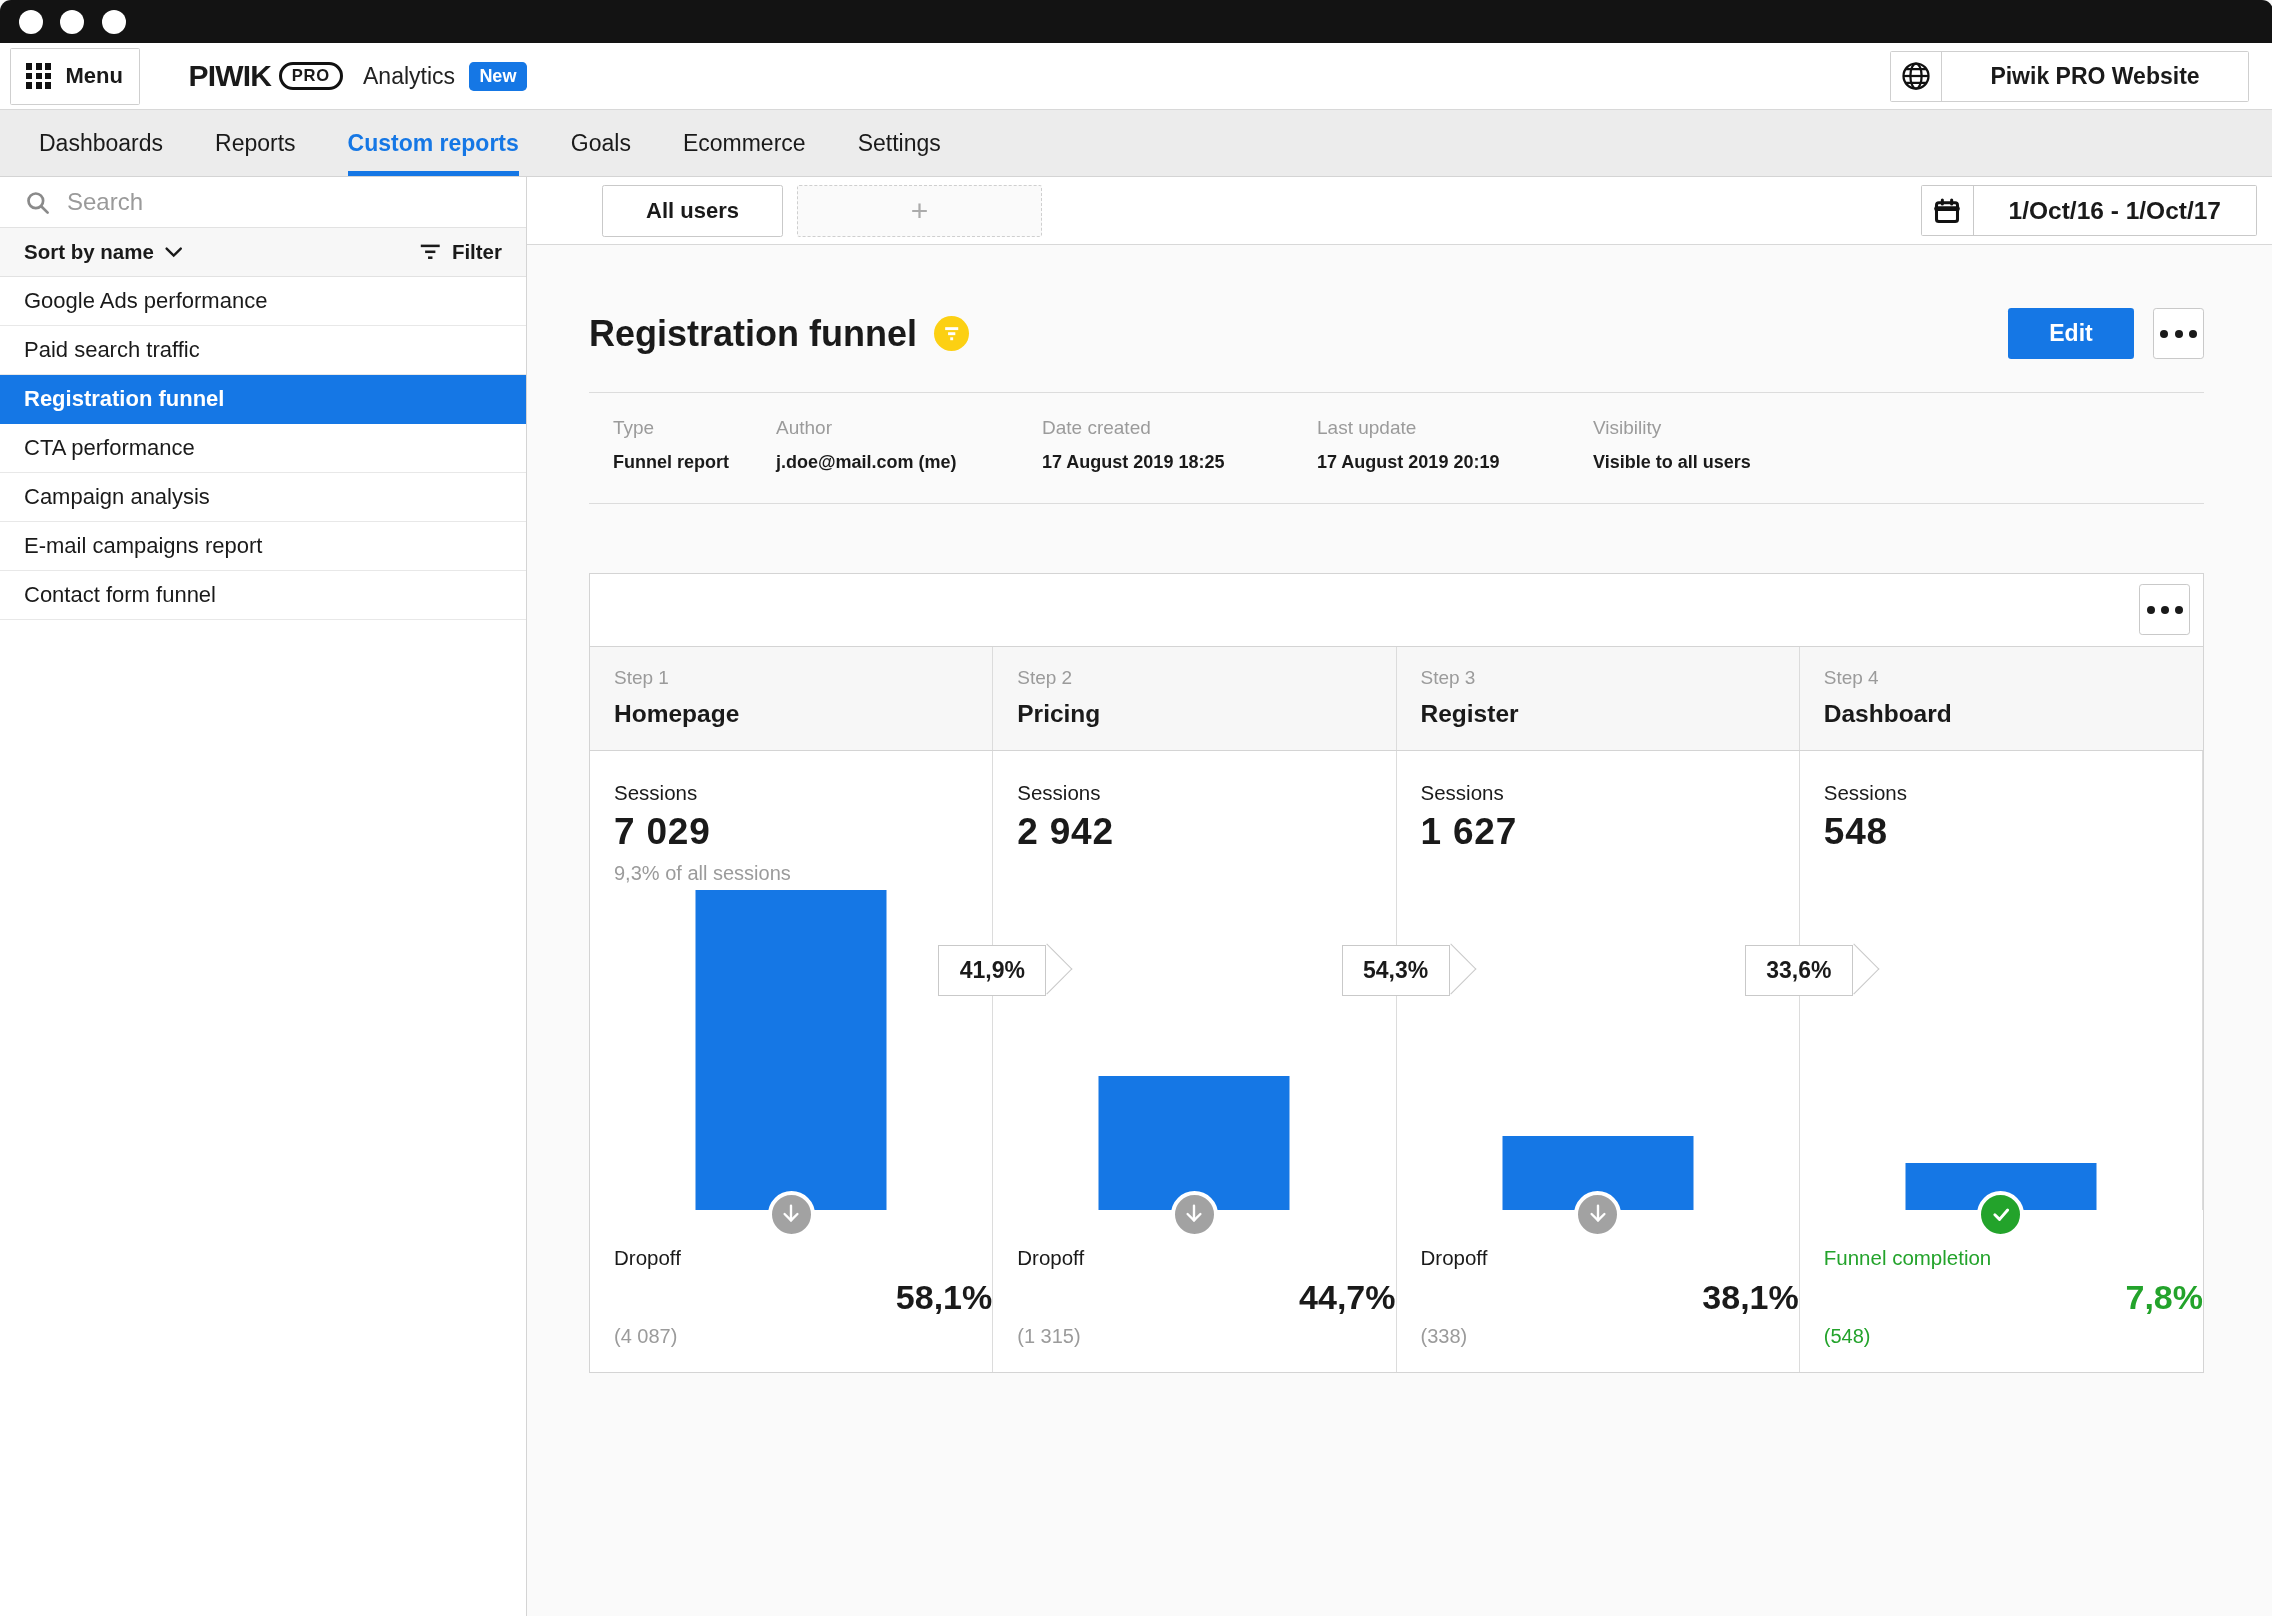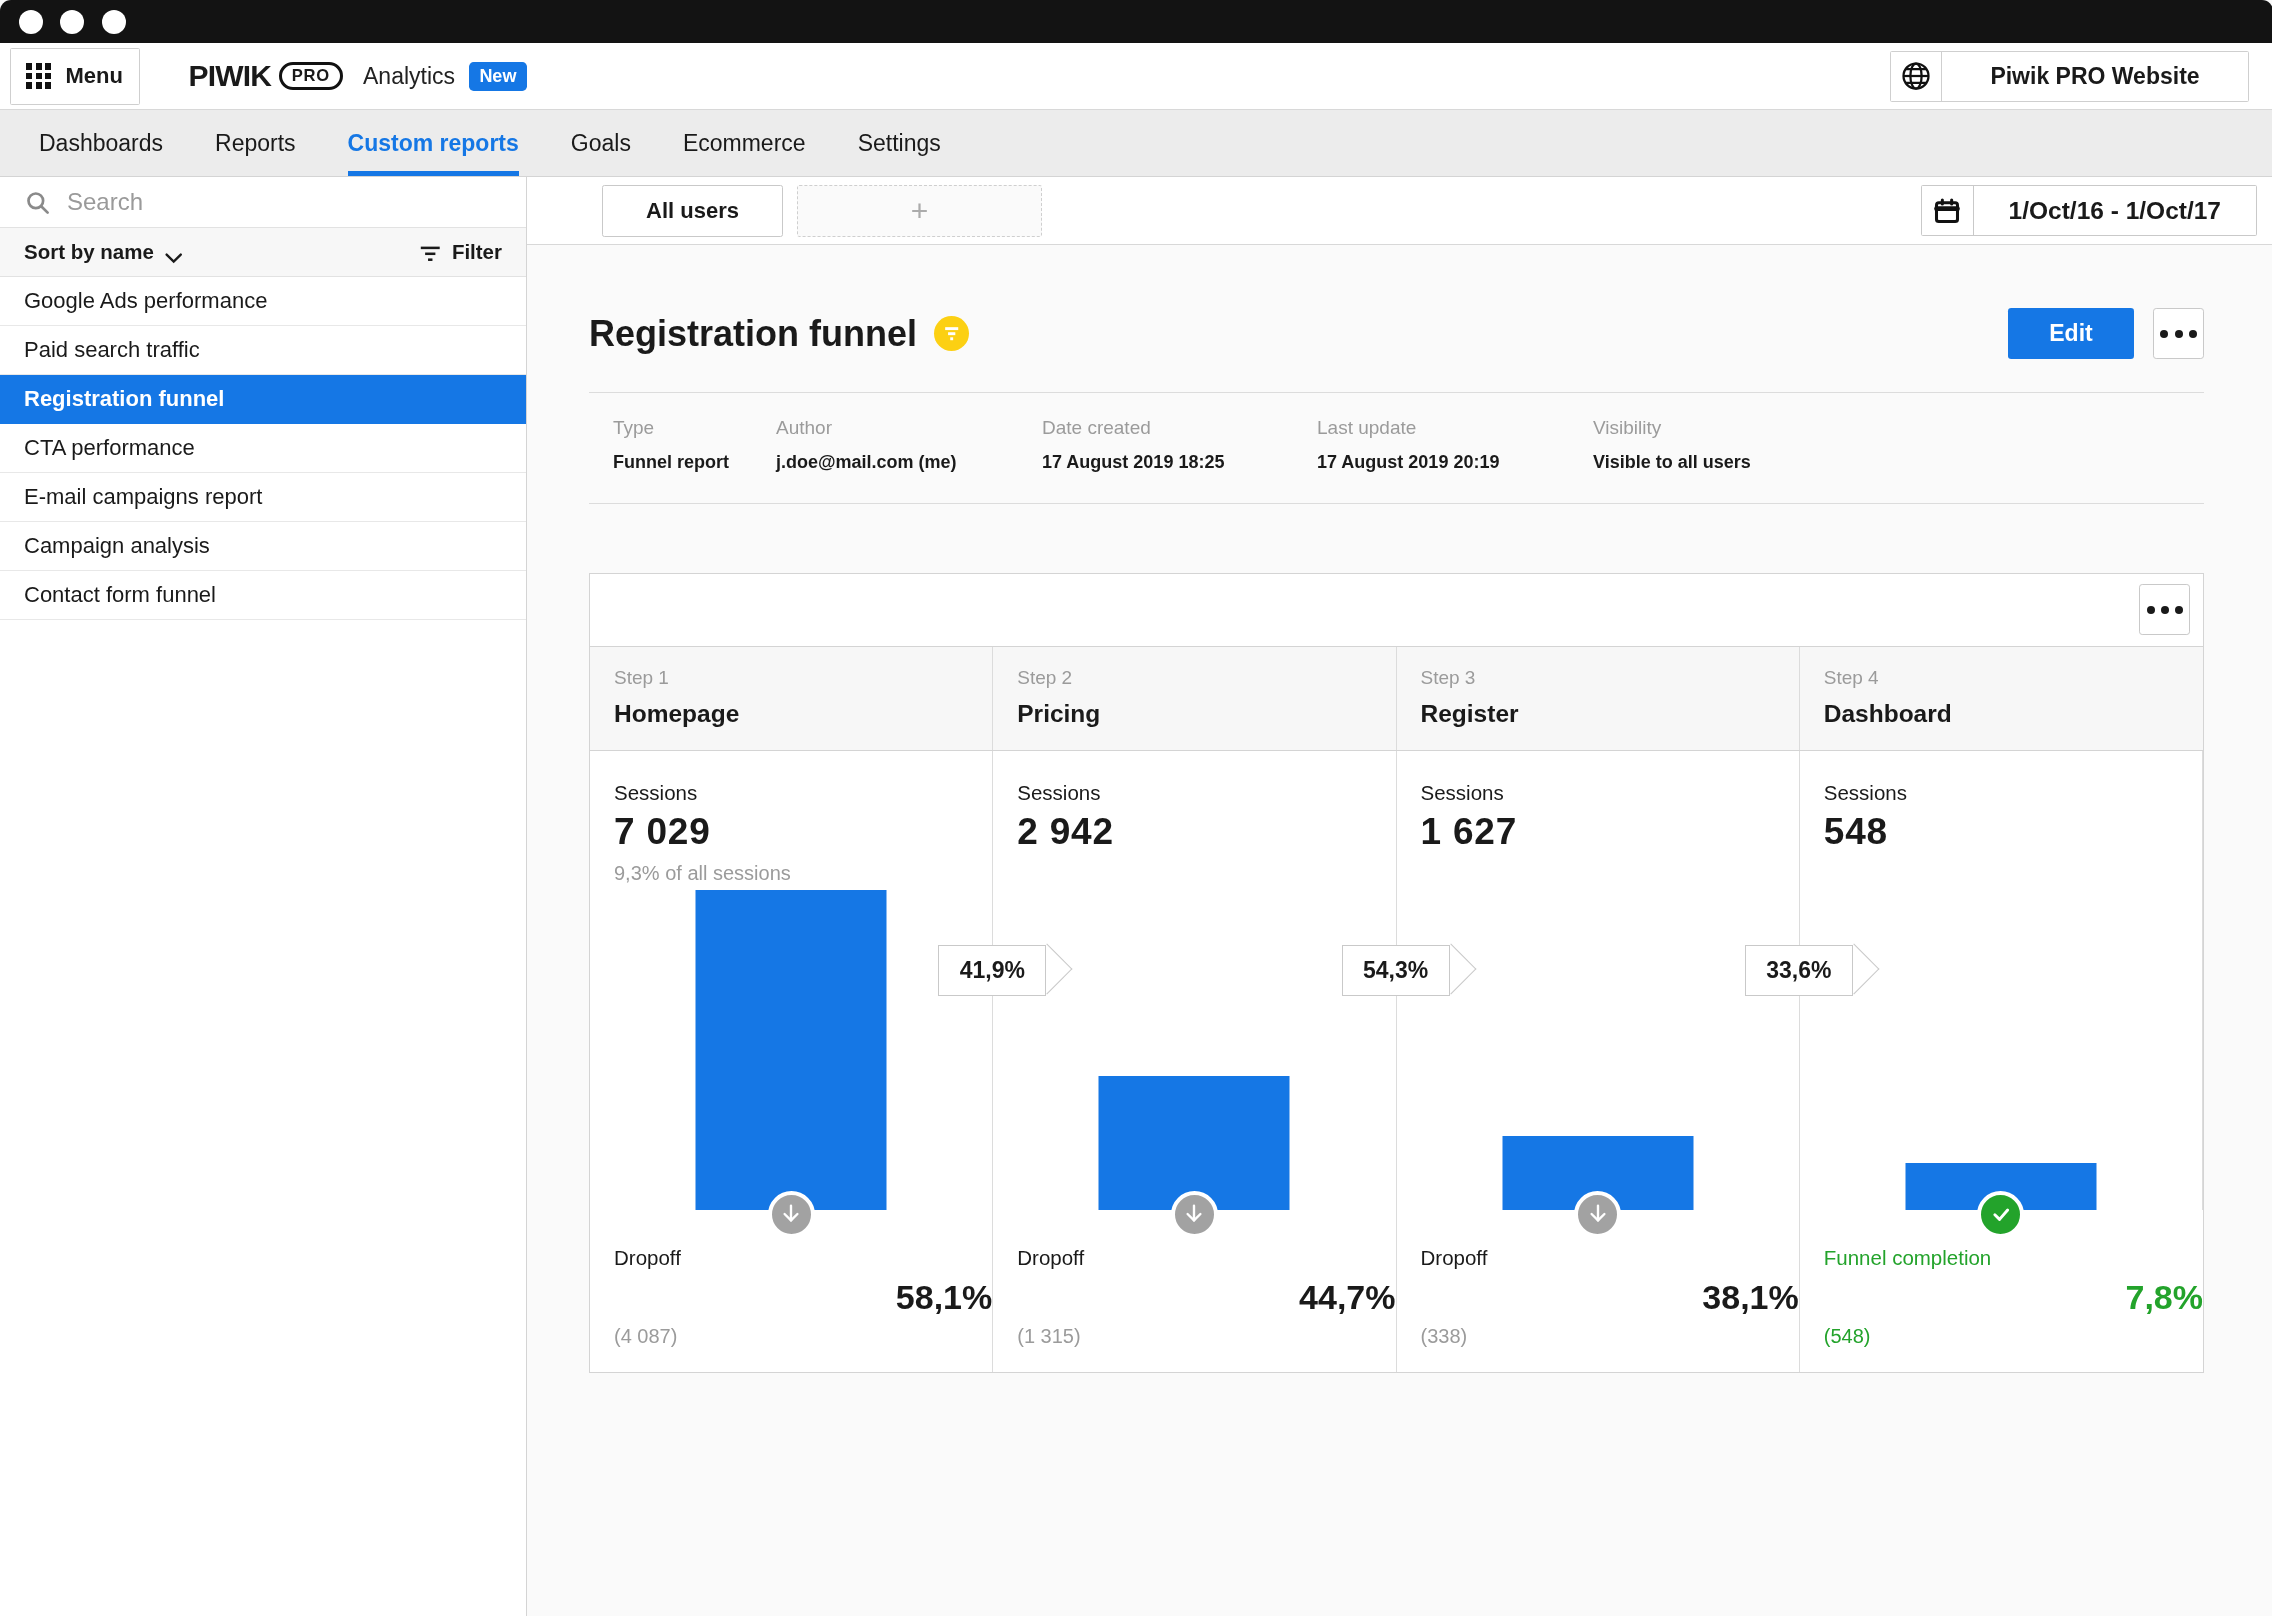--- a/index.html
+++ b/index.html
@@ -48,21 +48,21 @@
 
   
   .sidebar { width:527px; background:#fff; border-right:0.8px solid #d4d4d4; display:flex; flex-direction:column; }
   .search-row { height:51px; border-bottom:0.8px solid #e2e2e2; display:flex; align-items:center;
     padding-left:24px; gap:16px; flex:0 0 auto; }
   .search-row input { flex:1; border:none; outline:none; font-size:24px; color:#333; background:transparent;
     font-family:inherit; }
   .search-row input::placeholder { color:#9a9a9a; }
   .sort-row { height:49px; background:#f7f7f7; border-bottom:0.8px solid #e2e2e2; display:flex;
     align-items:center; justify-content:space-between; padding:0 24px; flex:0 0 auto; }
-  .sort-left,.filter-btn { display:flex; align-items:flex-end; gap:11px; font-size:20.5px; font-weight:700; cursor:pointer; }
+  .sort-left,.filter-btn { display:flex; align-items:center; gap:11px; font-size:20.5px; font-weight:700; cursor:pointer; }
   .report-list { list-style:none; }
   .report-item { height:49px; display:flex; align-items:center; padding-left:24px;
     font-size:22px; border-bottom:0.8px solid #e8e8e8; background:#fff; cursor:pointer; }
   .report-item.selected { background:var(--accent); border-color:var(--accent); color:#fff; font-weight:700; }
 
   
   .main { flex:1; background:#fafafa; display:flex; flex-direction:column; }
   .segment-row { height:68px; background:#fff; border-bottom:0.8px solid #d8d8d8;
     display:flex; align-items:center; padding:0 16px 0 75px; flex:0 0 auto; }
   .segment-btn { width:181px; height:52px; background:#fff; border:0.8px solid #c9c9c9; border-radius:2.4px;
@@ -215,22 +215,22 @@
             <rect x="10.2" y="17" width="5.6" height="3.2"></rect>
         </svg>
         <span>Filter</span>
       </span>
     </div>
     <ul class="report-list">
       <li class="report-item">Google Ads performance</li>
       <li class="report-item">Paid search traffic</li>
       <li class="report-item selected">Registration funnel</li>
       <li class="report-item">CTA performance</li>
+      <li class="report-item">Campaign analysis</li>
       <li class="report-item">E-mail campaigns report</li>
-      <li class="report-item">Campaign analysis</li>
       <li class="report-item">Contact form funnel</li>
     </ul>
   </div>
 
   <div class="main">
 
     <div class="segment-row">
       <div class="segment-btn">All users</div>
       <div class="segment-add">+</div>
       <div class="date-group">

